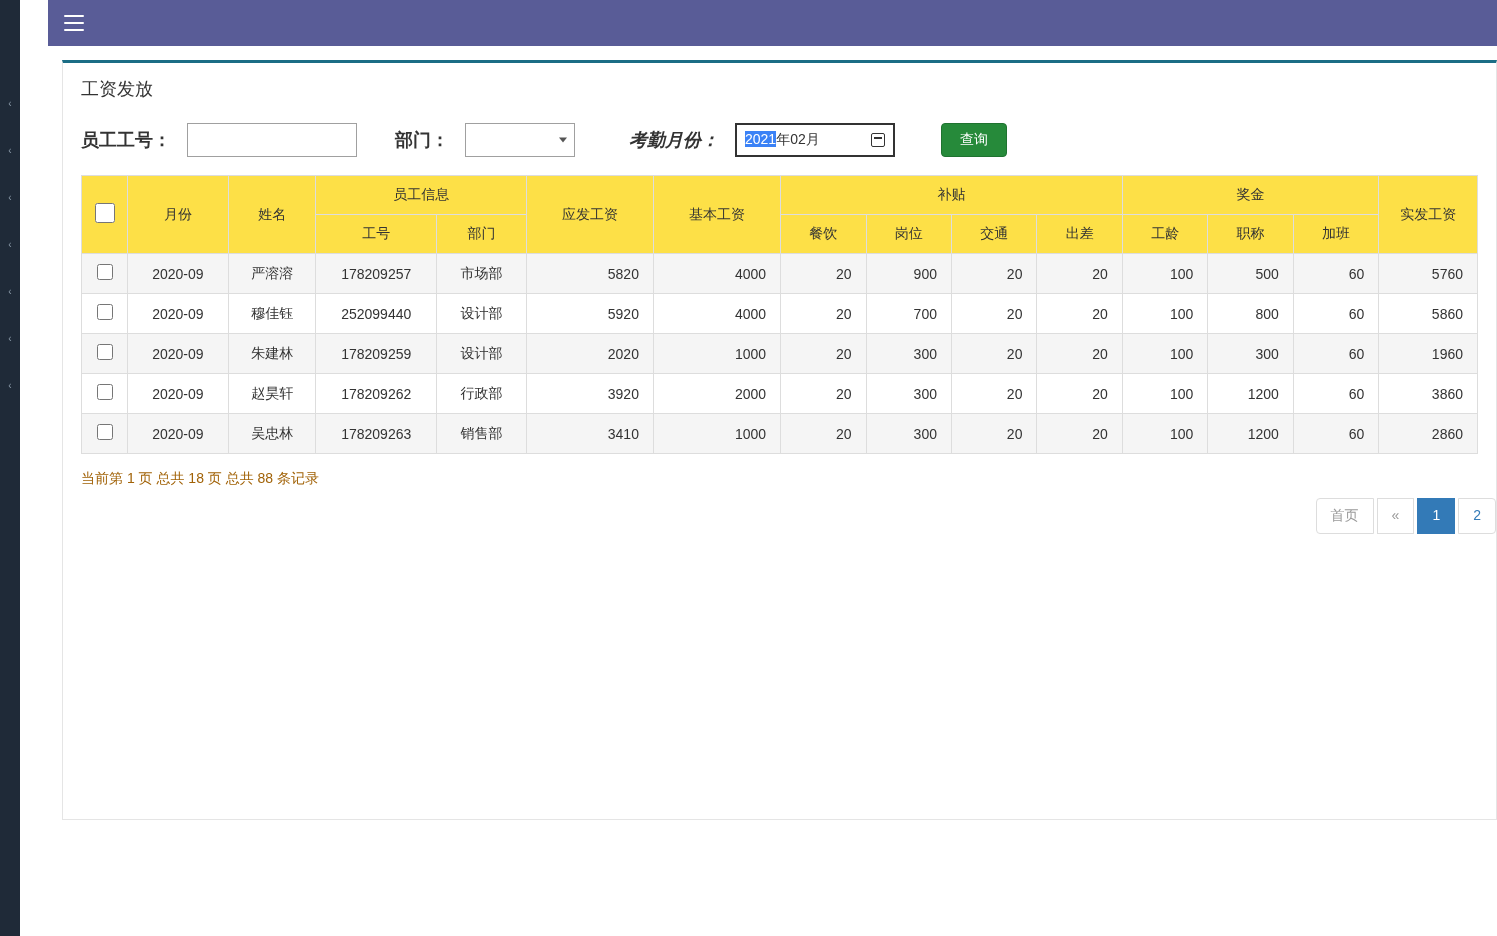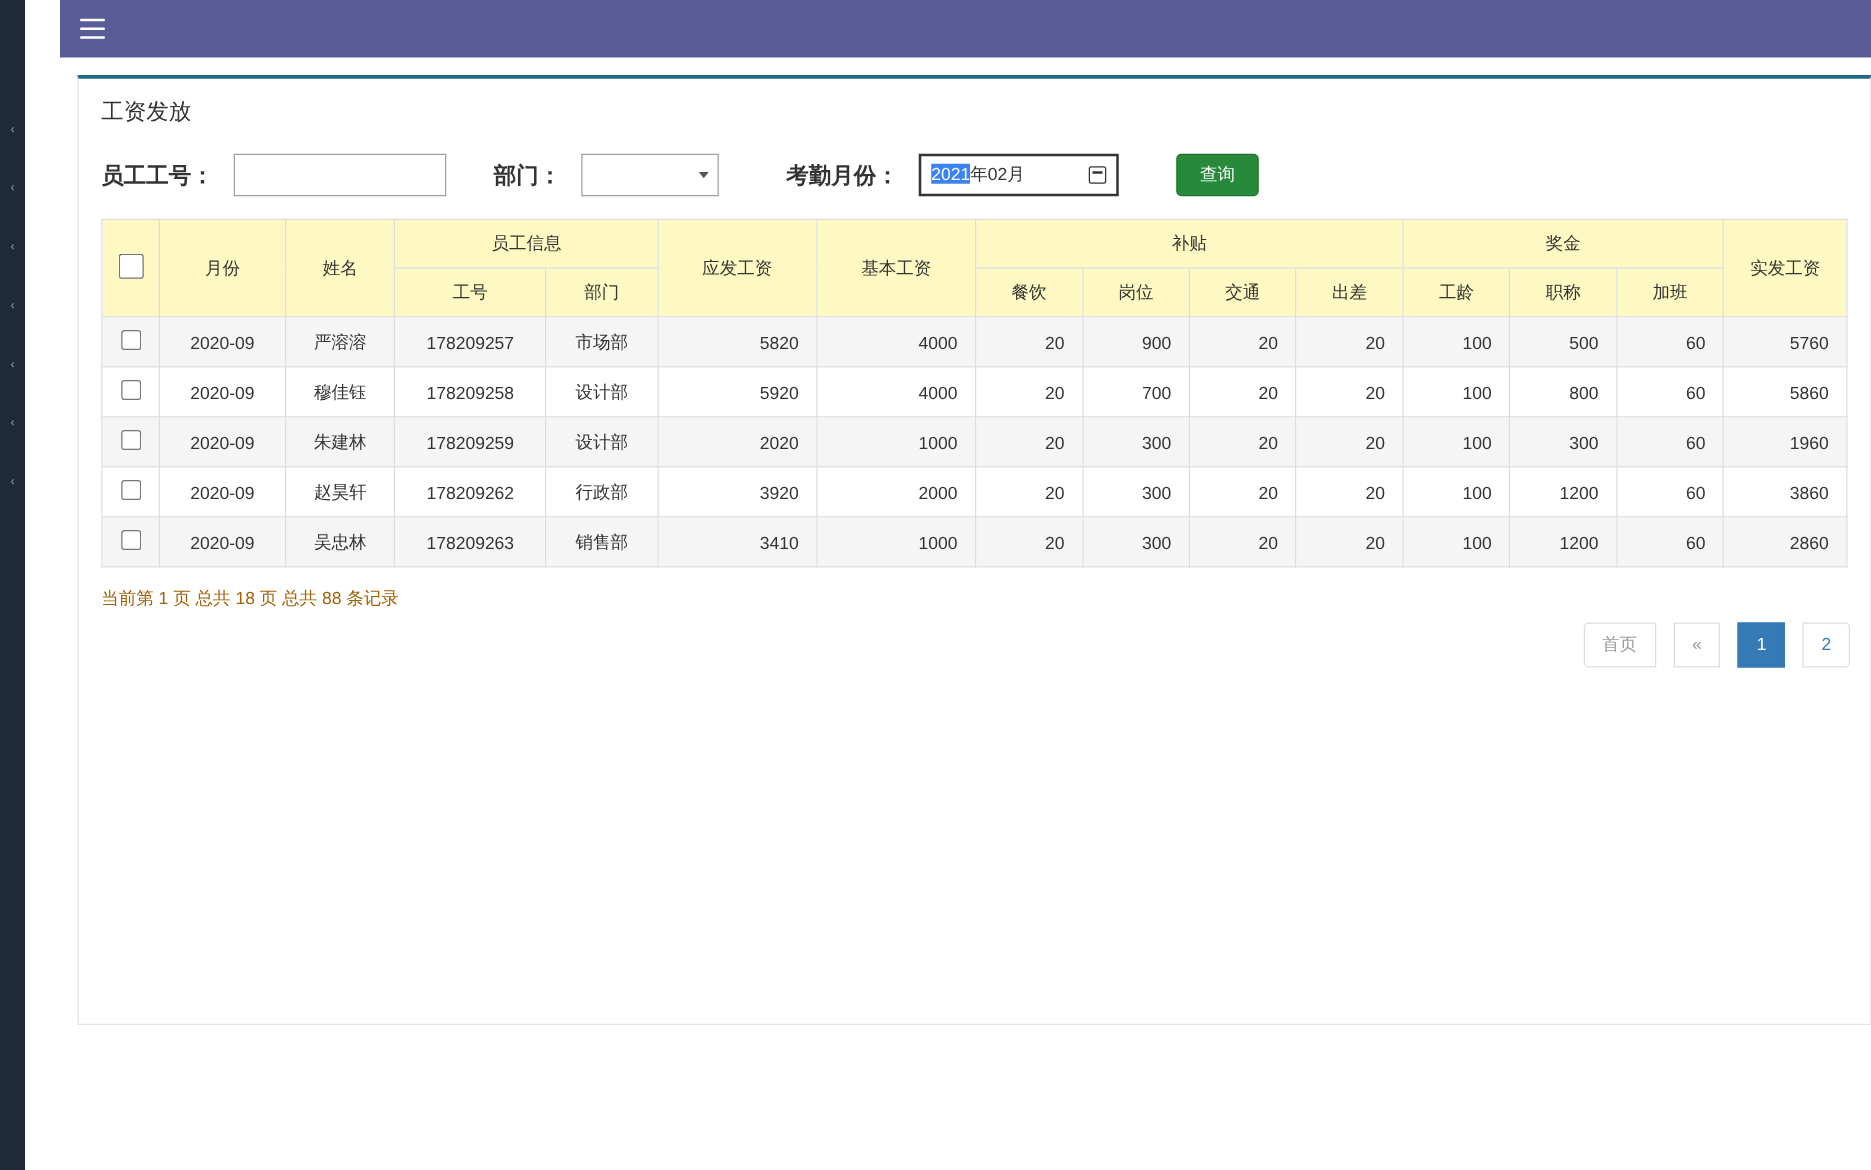--- a/index.html
+++ b/index.html
@@ -75,21 +75,21 @@
       align-items: center;
       padding: 14px 18px 18px 18px;
       gap: 10px;
     }
     .filter-label {
       font-size: 18px;
       font-weight: bold;
       margin-right: 6px;
     }
     .filter-label.dept { margin-left: 28px; }
-    .filter-label.month { margin-left: 44px; }
+    .filter-label.month { margin-left: 44px; font-style: italic; }
     .text-input {
       height: 34px;
       border: 1px solid #a0a0a0;
       padding: 0 8px;
       width: 170px;
       font-size: 14px;
     }
     .select-input {
       height: 34px;
       border: 1px solid #a0a0a0;
@@ -168,21 +168,21 @@
       border: 1px solid #ddd;
       padding: 10px 8px;
       text-align: center;
       font-size: 14px;
       color: #333;
       overflow: hidden;
       text-overflow: ellipsis;
       white-space: nowrap;
     }
     th {
-      background: #fef9c3;
+      background: #fde047;
       font-weight: normal;
     }
     tbody tr:nth-child(odd) { background: #f5f5f5; }
     tbody tr:nth-child(even) { background: #fff; }
     .chk-cell { width: 42px; }
     .chk {
       width: 16px;
       height: 16px;
       cursor: pointer;
     }
@@ -191,22 +191,22 @@
       height: 20px;
     }
     .footer-info {
       padding: 16px 18px 6px 18px;
       font-size: 14px;
       color: #a16207;
     }
     .pagination {
       display: flex;
       justify-content: flex-end;
-      padding: 4px 16px 16px 18px;
-      gap: 15px;
+      padding: 4px 0 16px 18px;
+      gap: 4px;
     }
     .page-item {
       border: 1px solid #ddd;
       padding: 8px 14px;
       color: #337ab7;
       cursor: pointer;
       margin-left: -1px;
       background: #fff;
       font-size: 14px;
     }
@@ -335,21 +335,21 @@
                 <td class="right-num">20</td>
                 <td class="right-num">100</td>
                 <td class="right-num">500</td>
                 <td class="right-num">60</td>
                 <td class="right-num">5760</td>
               </tr>
               <tr>
                 <td class="chk-cell"><input type="checkbox" class="chk" style=""></td>
                 <td>2020-09</td>
                 <td>穆佳钰</td>
-                <td>178209258</td>
+                <td>252099440</td>
                 <td>设计部</td>
                 <td class="right-num">5920</td>
                 <td class="right-num">4000</td>
                 <td class="right-num">20</td>
                 <td class="right-num">700</td>
                 <td class="right-num">20</td>
                 <td class="right-num">20</td>
                 <td class="right-num">100</td>
                 <td class="right-num">800</td>
                 <td class="right-num">60</td>

